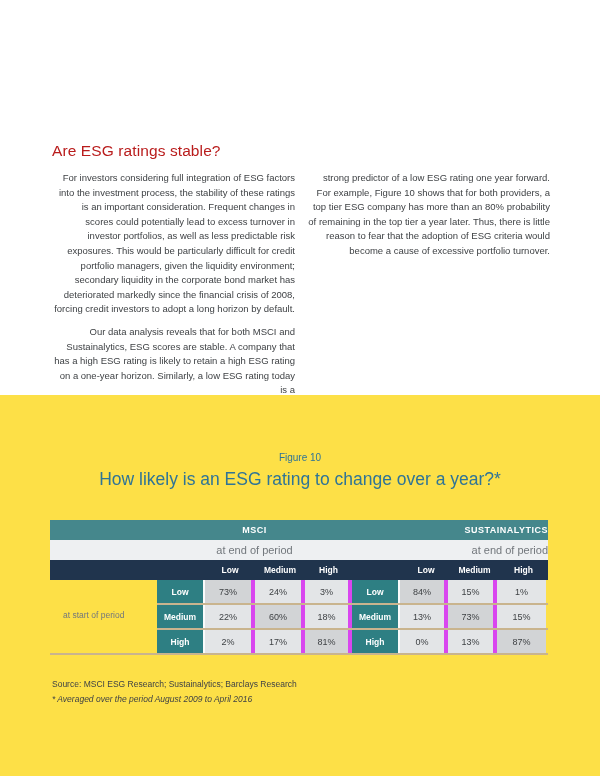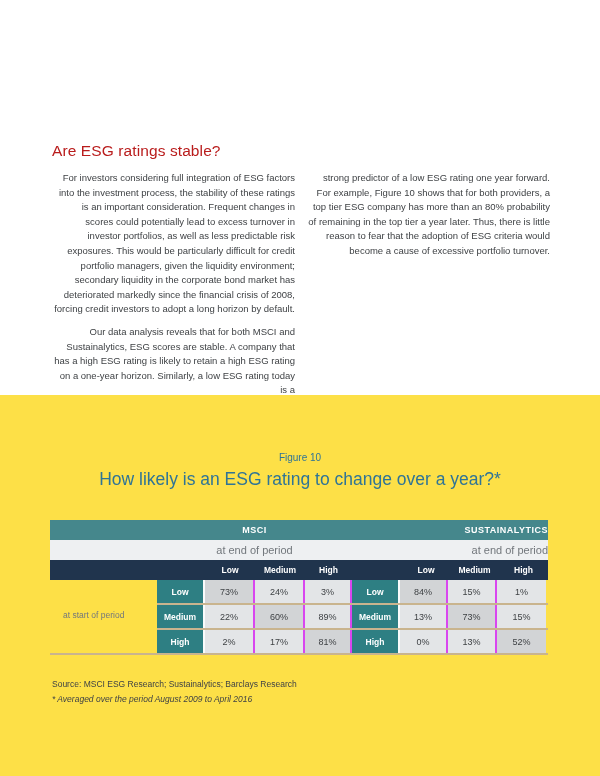--- a/index.html
+++ b/index.html
@@ -39,21 +39,21 @@
   .start-label { position:absolute; left:13px; top:0; bottom:6px; display:flex; align-items:center; font-size:8.5px; color:#72777c;text-align:right; }
   .drow { display:flex; height:23px; }
   .rh {
     width:48px; background:#2e7f83; color:#ffffff; font-weight:700; font-size:8.5px;
     display:flex; align-items:center; justify-content:center;
     box-sizing:border-box; border-right:2px solid #fafbfb;
   }
   .dc {
     background:#e3e5e7; color:#3f4245; font-size:9px;
     display:flex; align-items:center; justify-content:center;
-    box-sizing:border-box; border-right:2px solid #d946ef;
+    box-sizing:border-box; border-right:4px solid #d946ef;
   }
   .dc.last { border-right:none; }
   .dc.hl { background:#d2d4d6; }
   .sep { height:2px; background:#c9b48e; margin-left:107px; }
   .sep-full { height:2px; background:#c9b48e; }
 
   .source { margin:24px 52px 0 52px; font-size:8.5px; color:#3f4245; }
   .footnote { margin:5px 52px 8px 52px; font-size:8.5px; font-style:italic; color:#3f4245; }
 </style>
 </head>
@@ -117,38 +117,38 @@
           <div class="dc w49">15%</div>
           <div class="dc w49 last">1%</div>
         </div>
         <div class="sep"></div>
 
         <div class="drow">
           <div class="sp107"></div>
           <div class="rh">Medium</div>
           <div class="dc w50">22%</div>
           <div class="dc hl w50">60%</div>
-          <div class="dc w47">89%</div>
+          <div class="dc w47">18%</div>
           <div class="rh w50">Medium</div>
           <div class="dc w48">13%</div>
           <div class="dc hl w49">73%</div>
           <div class="dc w49 last">15%</div>
         </div>
         <div class="sep"></div>
 
         <div class="drow">
           <div class="sp107"></div>
           <div class="rh">High</div>
           <div class="dc w50">2%</div>
           <div class="dc w50">17%</div>
           <div class="dc hl w47">81%</div>
           <div class="rh w50">High</div>
           <div class="dc w48">0%</div>
           <div class="dc w49">13%</div>
-          <div class="dc hl w49 last">52%</div>
+          <div class="dc hl w49 last">87%</div>
         </div>
         <div class="sep-full"></div>
       </div>
     </div>
 
     <div class="source">Source: MSCI ESG Research; Sustainalytics; Barclays Research</div>
     <div class="footnote">* Averaged over the period August 2009 to April 2016</div>
   </section>
 
 </div>

